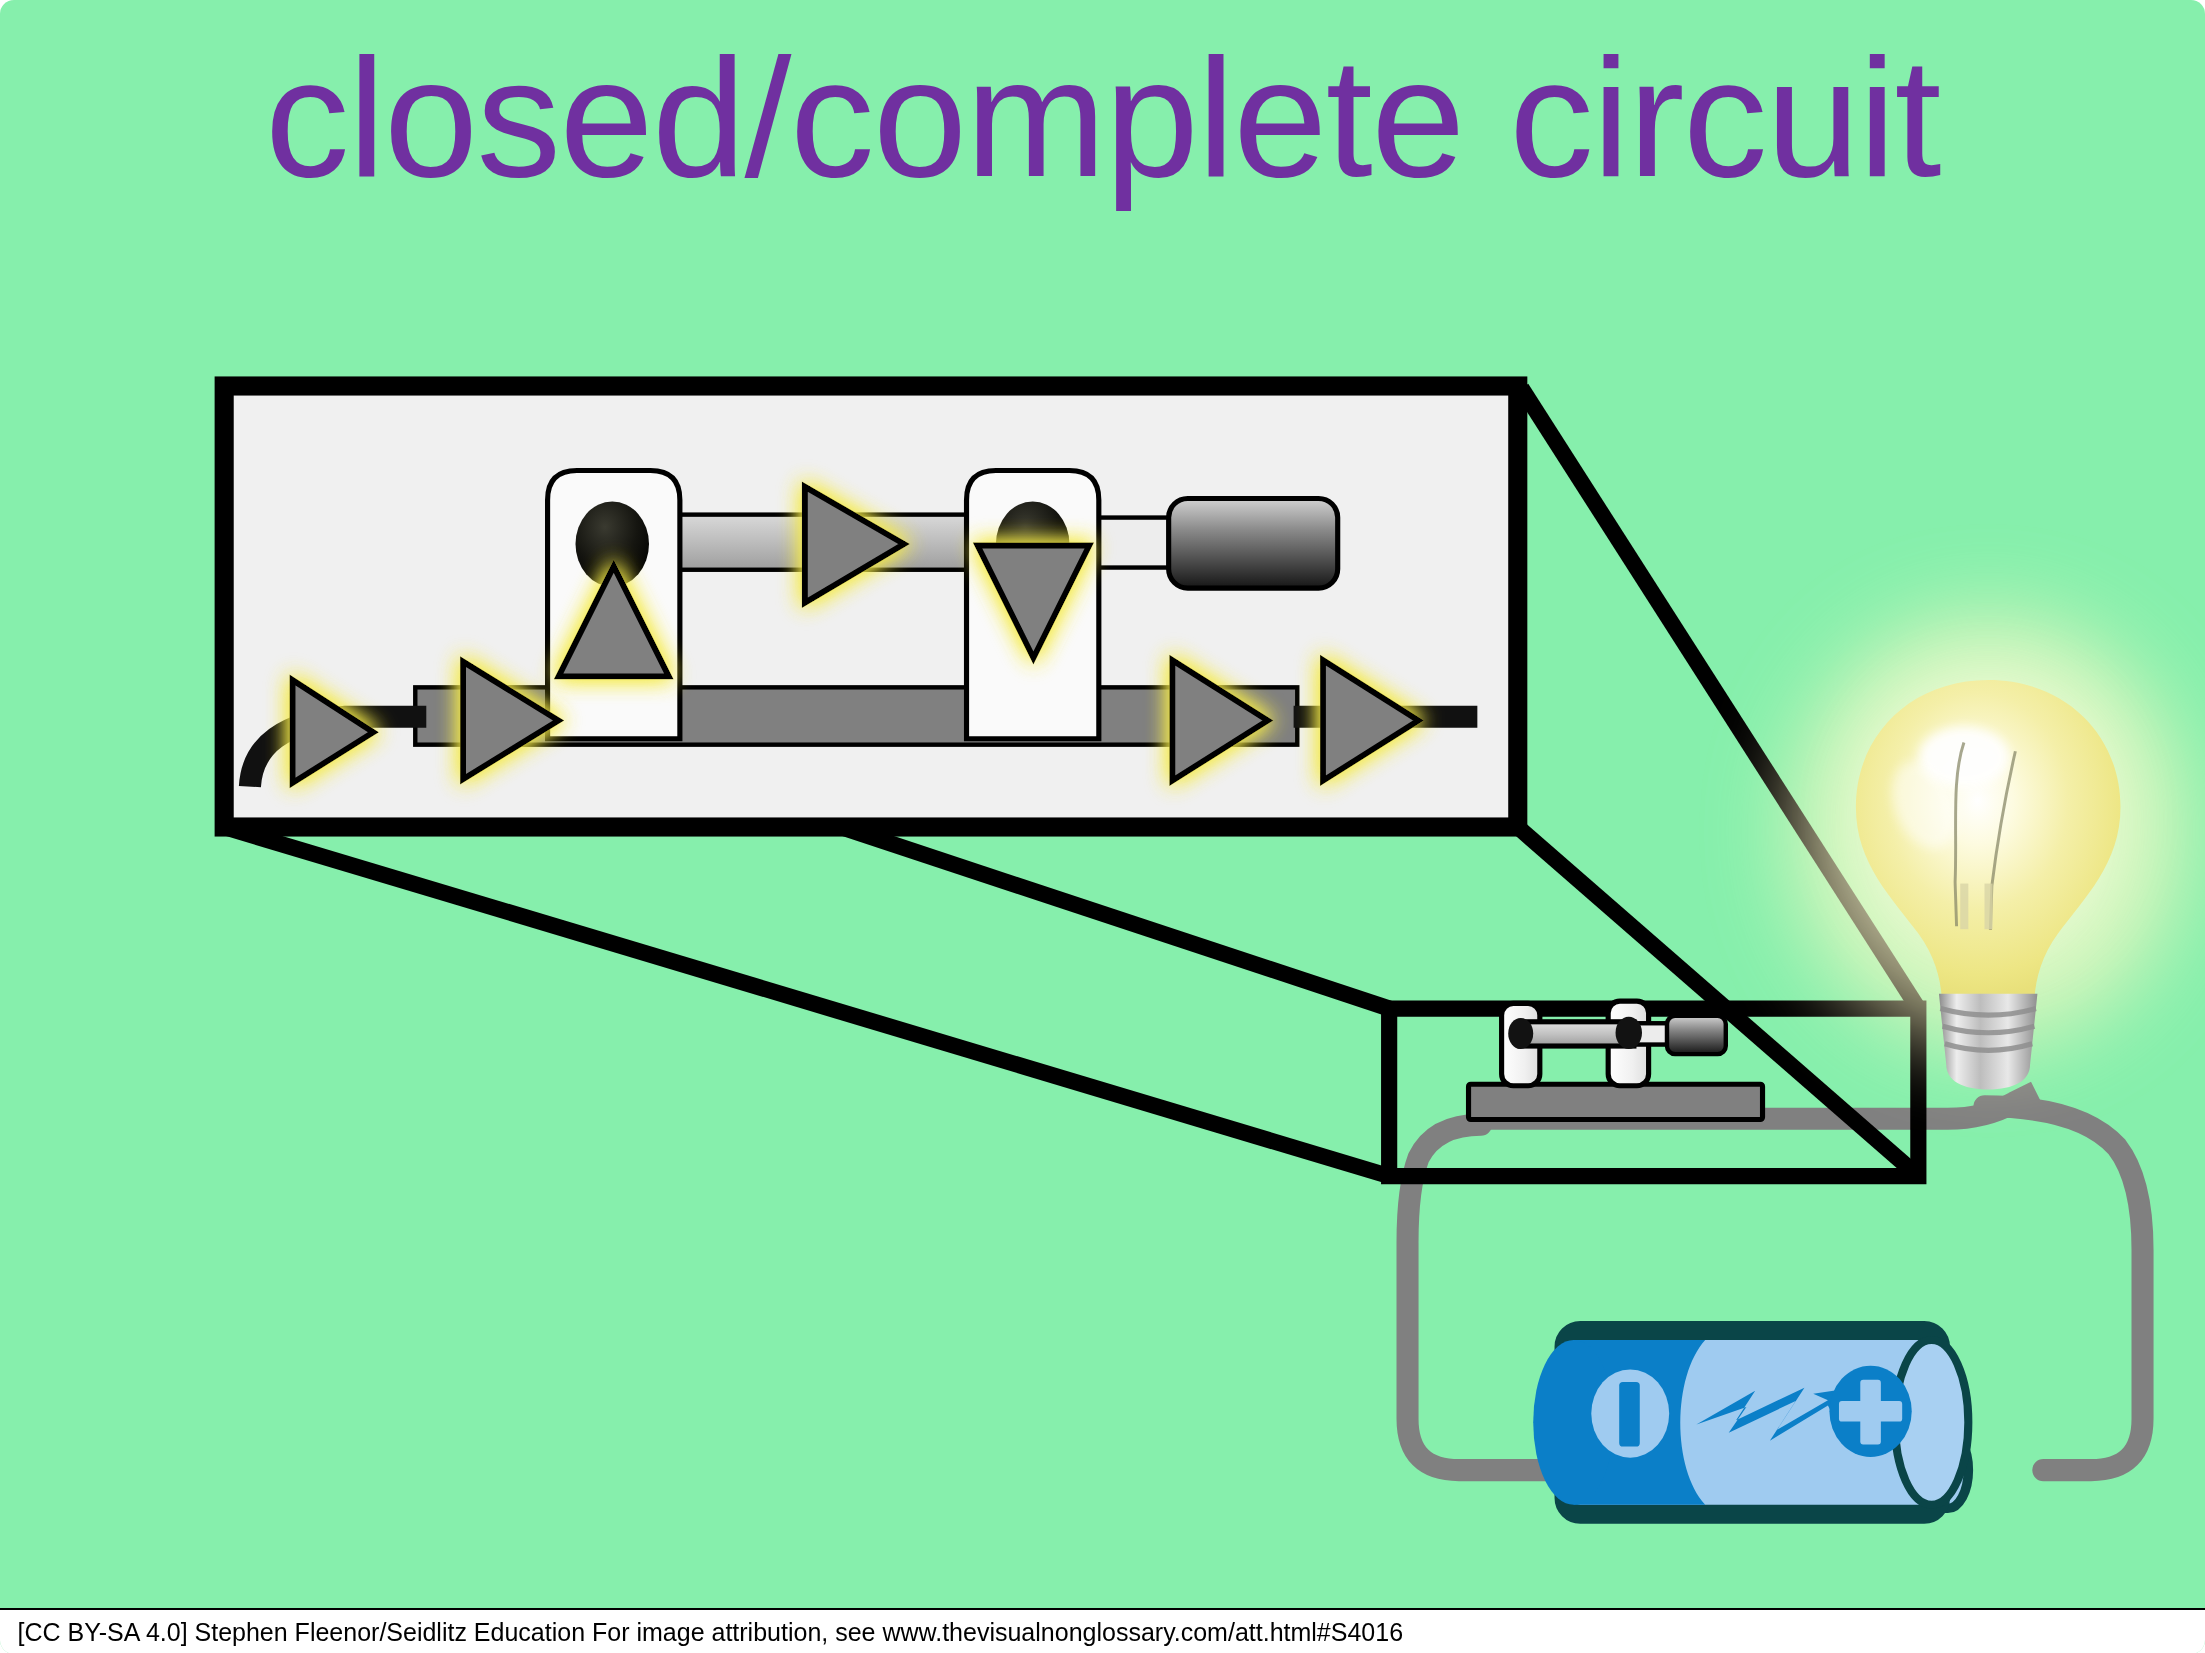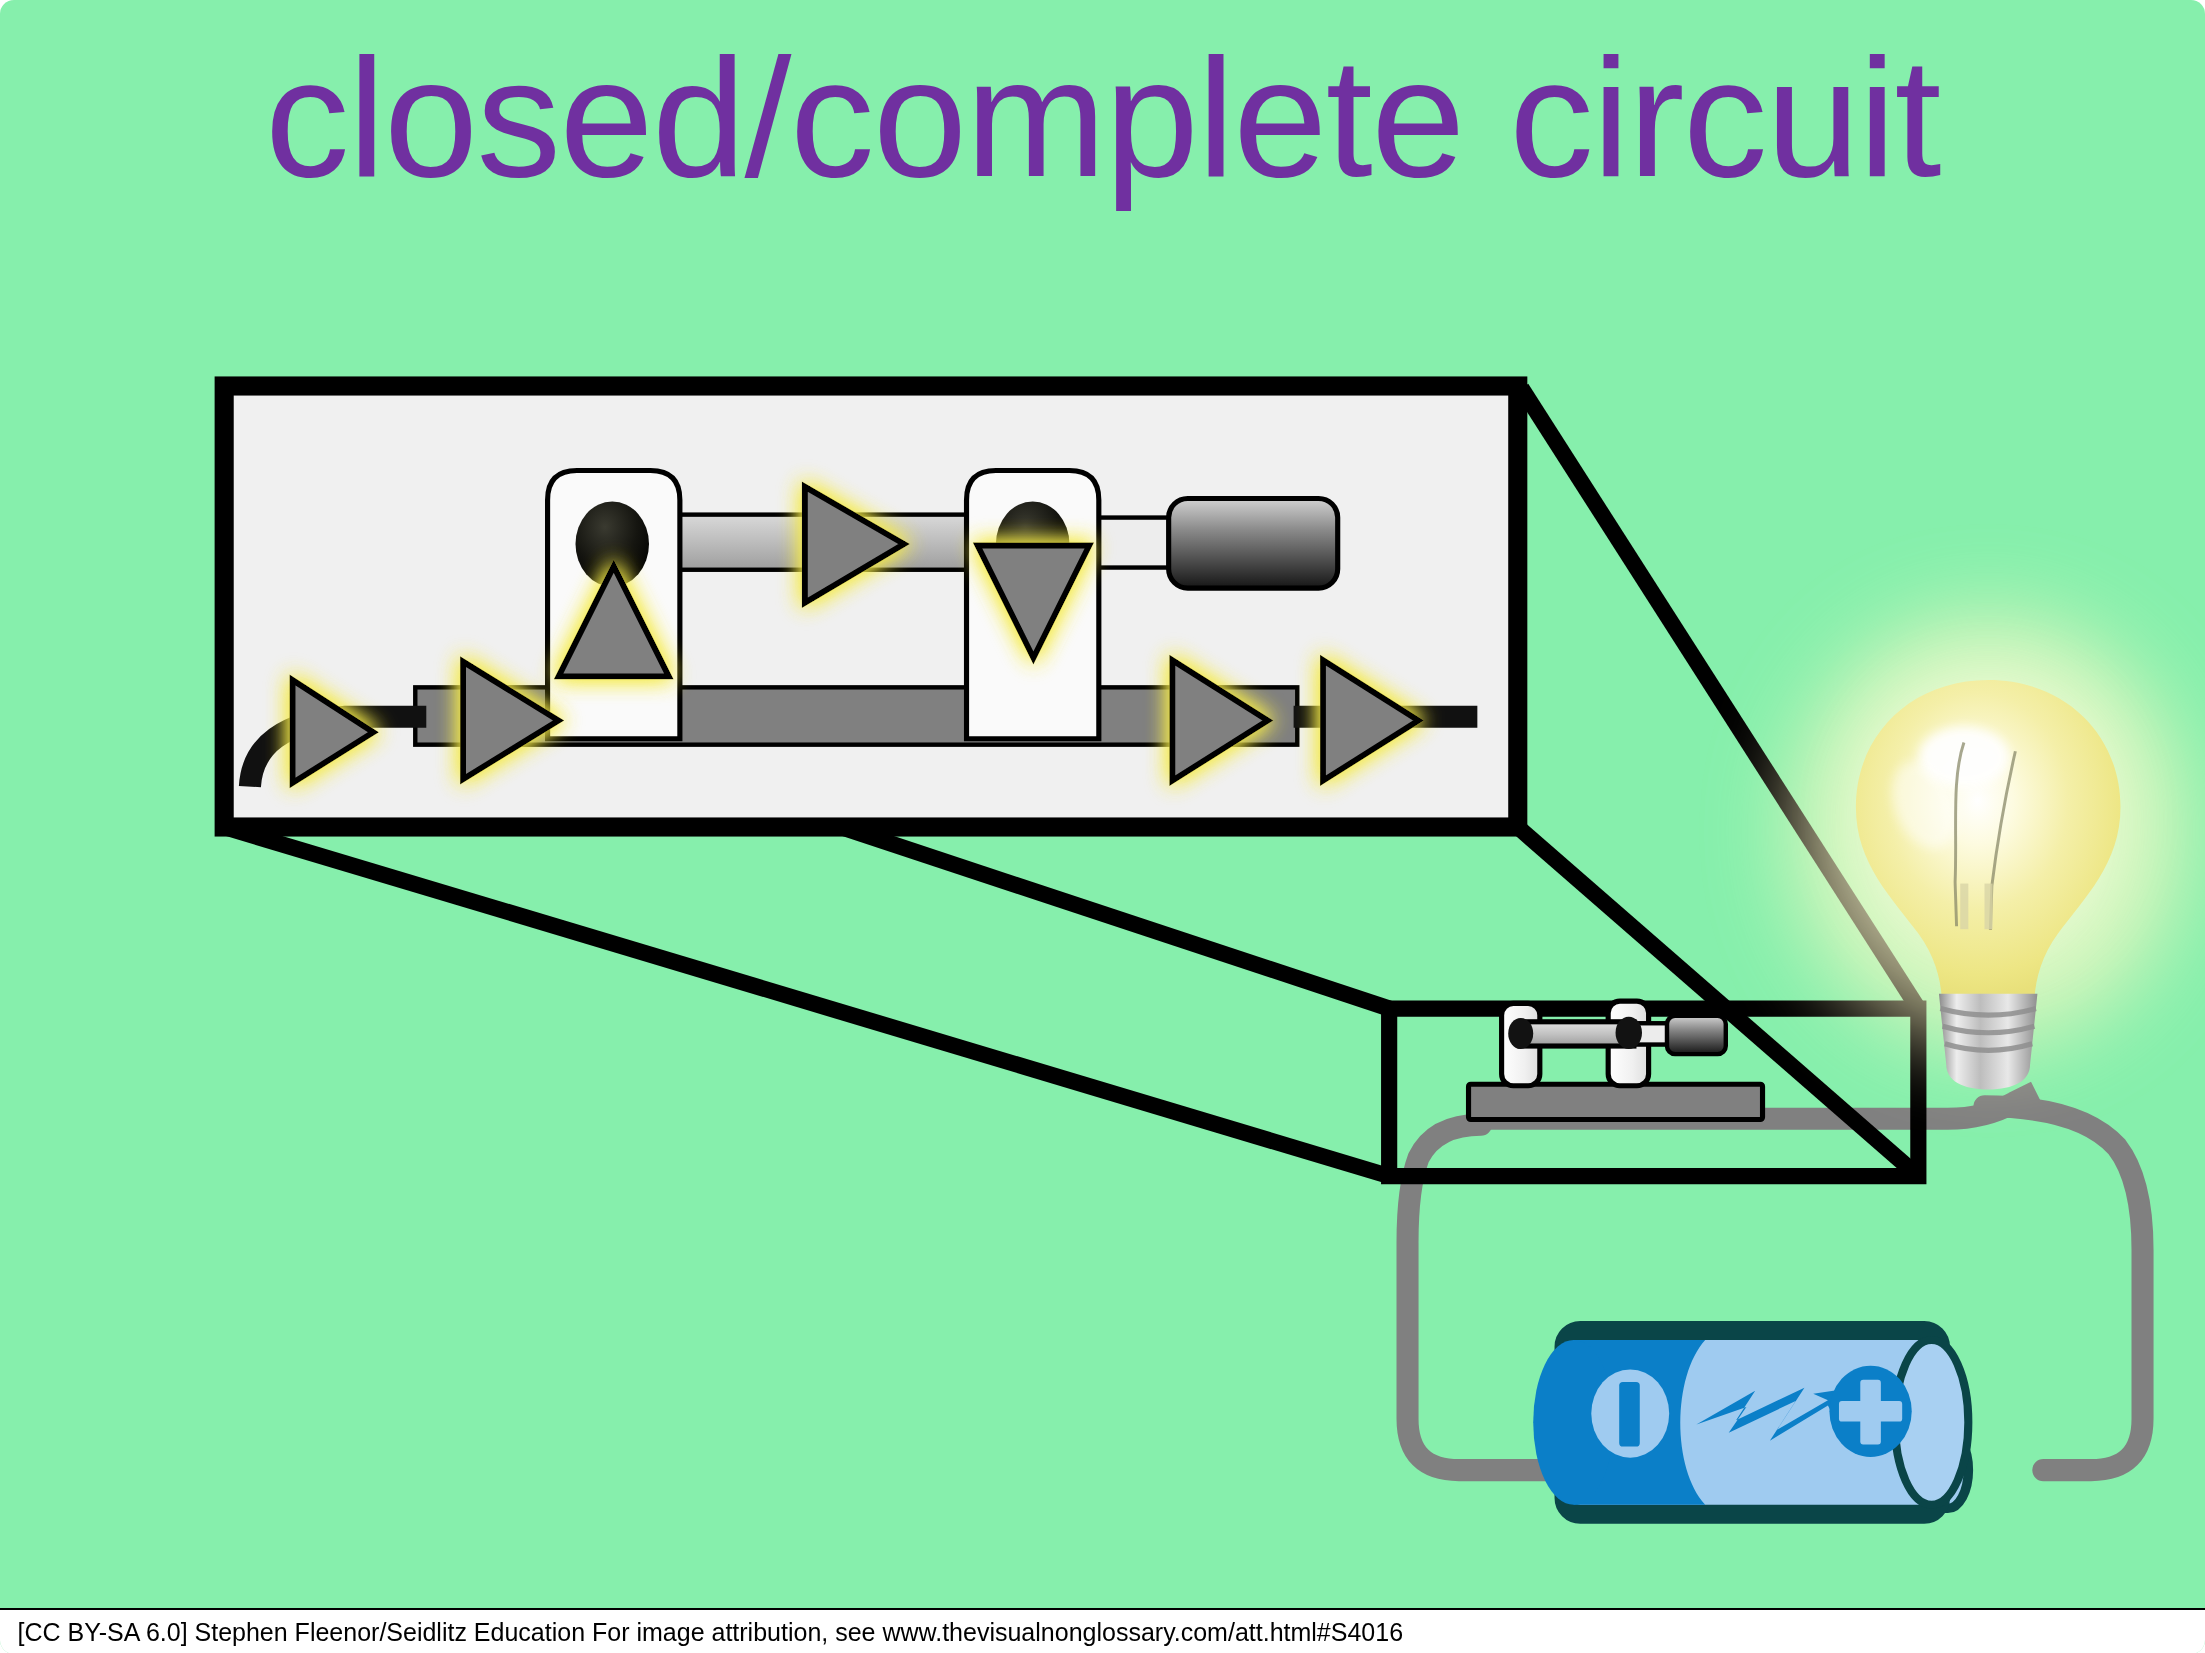--- a/index.html
+++ b/index.html
@@ -272,17 +272,17 @@
         <polygon points="1330,742 1482,742 1406,895" fill="#808080" stroke="#000000" stroke-width="8" filter="url(#arrowGlow)"></polygon>
 
         <polygon points="1595,898 1595,1062 1725,980" fill="#808080" stroke="#000000" stroke-width="8" filter="url(#arrowGlow)"></polygon>
 
         <polygon points="1800,898 1800,1062 1930,980" fill="#808080" stroke="#000000" stroke-width="8" filter="url(#arrowGlow)"></polygon>
       </g>
     </g>
   </svg>
 
   <div id="footer-bar">
-    <div id="footer-text">[CC BY-SA 6.0] Stephen Fleenor/Seidlitz Education For image attribution, see www.thevisualnonglossary.com/att.html#S4016</div>
+    <div id="footer-text">[CC BY-SA 4.0] Stephen Fleenor/Seidlitz Education For image attribution, see www.thevisualnonglossary.com/att.html#S4016</div>
   </div>
 
 </div>
 
 
 </body></html>

